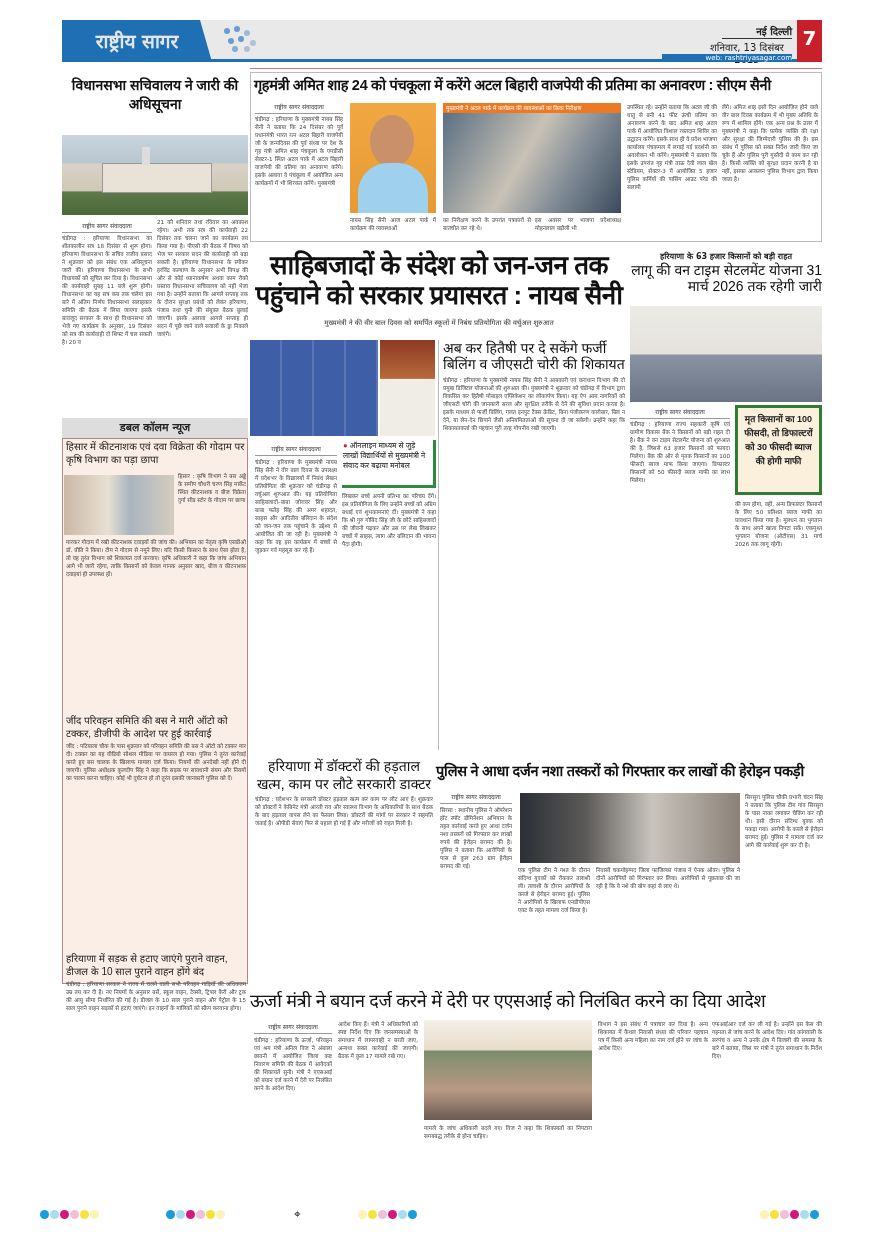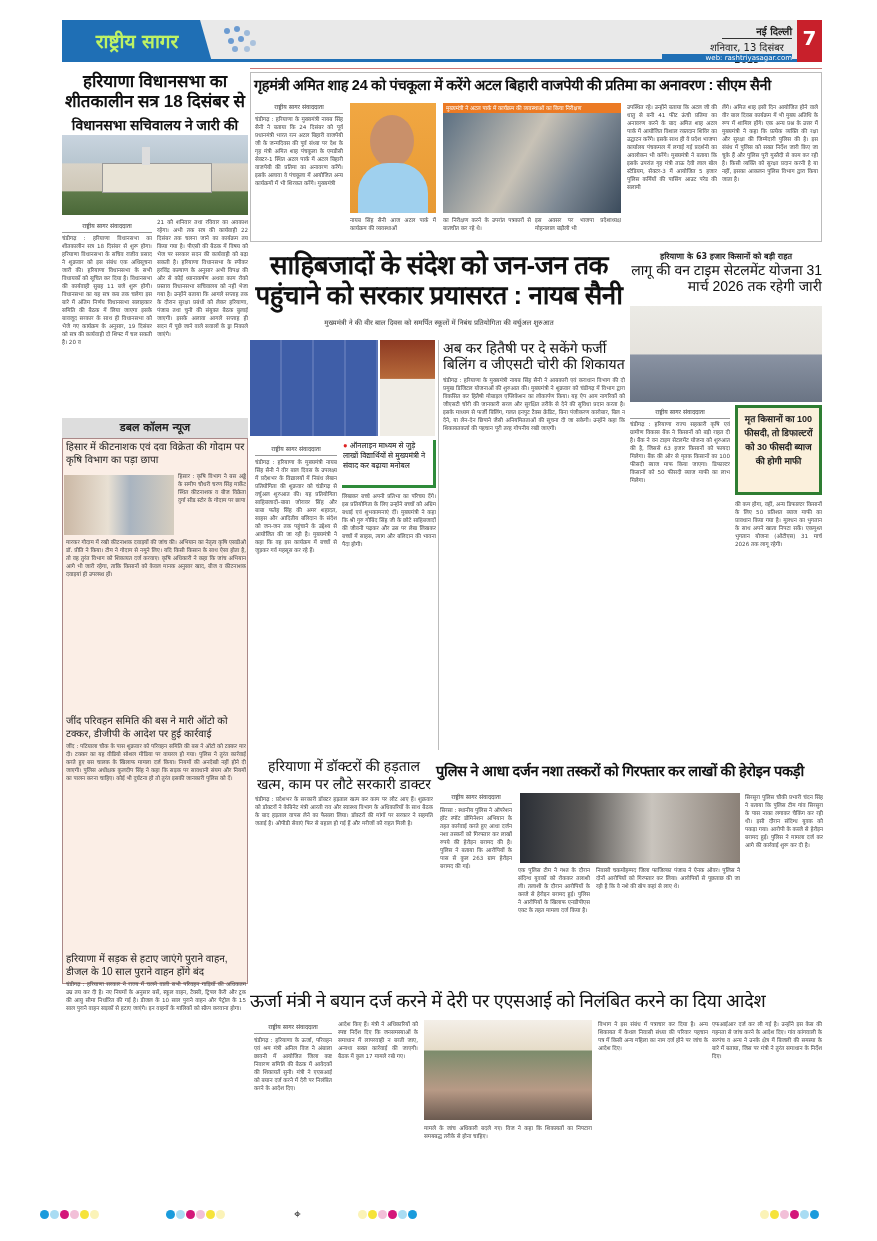--- a/index.html
+++ b/index.html
@@ -1,20 +1,20 @@
 <!DOCTYPE html>
 <html><head>
 <meta charset="utf-8">
 <style>
 *{box-sizing:border-box;margin:0;padding:0}
 body{width:877px;height:1241px;background:#fff;font-family:"DejaVu Sans",sans-serif;color:#222;position:relative;overflow:hidden}
 .abs{position:absolute}
 
 #mast{left:62px;top:20px;width:760px;height:42px;background:#e9e9e9;border-bottom:3px solid #1f6fb5}
-#mast .brand{left:0;top:0;width:150px;height:42px;background:#1f6fb5;color:#bef264;font-weight:bold;font-size:19px;line-height:42px;text-align:center;clip-path:polygon(0 0,92% 0,100% 100%,0 100%)}
+#mast .brand{left:0;top:0;width:150px;height:42px;background:#1f6fb5;color:#e5e5e5;font-weight:bold;font-size:19px;line-height:42px;text-align:center;clip-path:polygon(0 0,92% 0,100% 100%,0 100%)}
 #mast .dots{left:160px;top:6px;width:40px;height:28px}
 #mast .dots span{position:absolute;width:6px;height:6px;border-radius:50%;background:#6b9bd1}
 #mast .section{left:290px;top:2px;width:240px;text-align:center;font-size:24px;font-weight:bold;color:#222}
 #mast .city{left:660px;top:4px;font-size:10px;font-weight:bold;border-bottom:1px solid #333;width:70px;text-align:right}
 #mast .date{left:640px;top:20px;font-size:10px;width:90px;text-align:center}
 #mast .pageno{left:735px;top:0;width:25px;height:42px;background:#c8202b;color:#fff;font-weight:bold;font-size:20px;text-align:center;line-height:36px}
 #mast .web{left:600px;top:34px;font-size:7px;color:#fff;width:130px;text-align:right;background:#1f6fb5}
 .rule{height:1px;background:#c77}
 h1,h2,h3{font-family:"Liberation Sans",sans-serif;color:#111;font-weight:bold}
 .col-text{font-size:5.6px;line-height:8px;color:#444;text-align:justify;overflow:hidden}
@@ -39,21 +39,20 @@
       <span style="left:22px;top:20px;opacity:.5"></span>
   </div>
   <div class="abs city">नई दिल्ली</div>
   <div class="abs date">शनिवार, 13 दिसंबर 2025</div>
   <div class="abs pageno">7</div>
   <div class="abs web">web: rashtriyasagar.com</div>
 </div>
 <div class="abs rule" style="left:250px;top:68px;width:572px"></div>
 
 <div class="abs" style="left:62px;top:72px;width:186px">
-  <h1 style="font-size:17px;line-height:20px;text-align:center">हरियाणा विधानसभा का शीतकालीन सत्र 18 दिसंबर से</h1>
   <h3 style="font-size:14px;text-align:center;margin-top:3px">विधानसभा सचिवालय ने जारी की अधिसूचना</h3>
 </div>
 <div class="abs photo" style="left:62px;top:135px;width:186px;height:80px;background:linear-gradient(#c9d4df 0,#b8c6d0 35%,#d9d3c7 36%,#cfc8b8 70%,#5f7a4a 71%,#4a6838 100%)">
   <div class="abs" style="left:40px;top:28px;width:110px;height:30px;background:#e8e3d6;border:1px solid #999"></div>
   <div class="abs" style="left:80px;top:12px;width:8px;height:18px;background:#ddd"></div>
 </div>
 <div class="abs byline" style="left:62px;top:222px;width:90px">राष्ट्रीय सागर संवाददाता</div>
 <div class="abs col-text" style="left:62px;top:234px;width:90px;height:178px">चंडीगढ़ : हरियाणा विधानसभा का शीतकालीन सत्र 18 दिसंबर से शुरू होगा। हरियाणा विधानसभा के सचिव राजीव प्रसाद ने शुक्रवार को इस संबंध एक अधिसूचना जारी की। हरियाणा विधानसभा के सभी विधायकों को सूचित कर दिया है। विधानसभा की कार्यवाही सुबह 11 बजे शुरू होगी। विधानसभा का यह सत्र कब तक चलेगा इस बारे में अंतिम निर्णय विधानसभा सलाहकार समिति की बैठक में लिया जाएगा इसके बावजूद सरकार के साथ ही विधानसभा को भेजे गए कार्यक्रम के अनुसार, 19 दिसंबर को सत्र की कार्यवाही दो शिफ्ट में चल सकती है। 20 व</div>
 <div class="abs col-text" style="left:157px;top:218px;width:91px;height:130px">21 को शनिवार तथा रविवार का अवकाश रहेगा। अभी तक सत्र की कार्यवाही 22 दिसंबर तक चलना जाने का कार्यक्रम तय किया गया है। पीएसी की बैठक में विषय को भेज पर सरकार सदन की कार्यवाही को बढ़ा सकती है। हरियाणा विधानसभा के स्पीकर हरविंद्र कल्याण के अनुसार अभी विपक्ष की ओर से कोई ध्यानाकर्षण अथवा काम रोको प्रस्ताव विधानसभा सचिवालय को नहीं भेजा गया है। उन्होंने बताया कि आगले सप्ताह तक के दौरान सुरक्षा प्रबंधों को लेकर हरियाणा, पंजाब तथा चुनी की संयुक्त बैठक बुलाई जाएगी। इसके अलावा आगले सप्ताह ही सदन में पूछे जाने वाले सवालों के ड्रा निकाले जाएंगे।</div>
 

